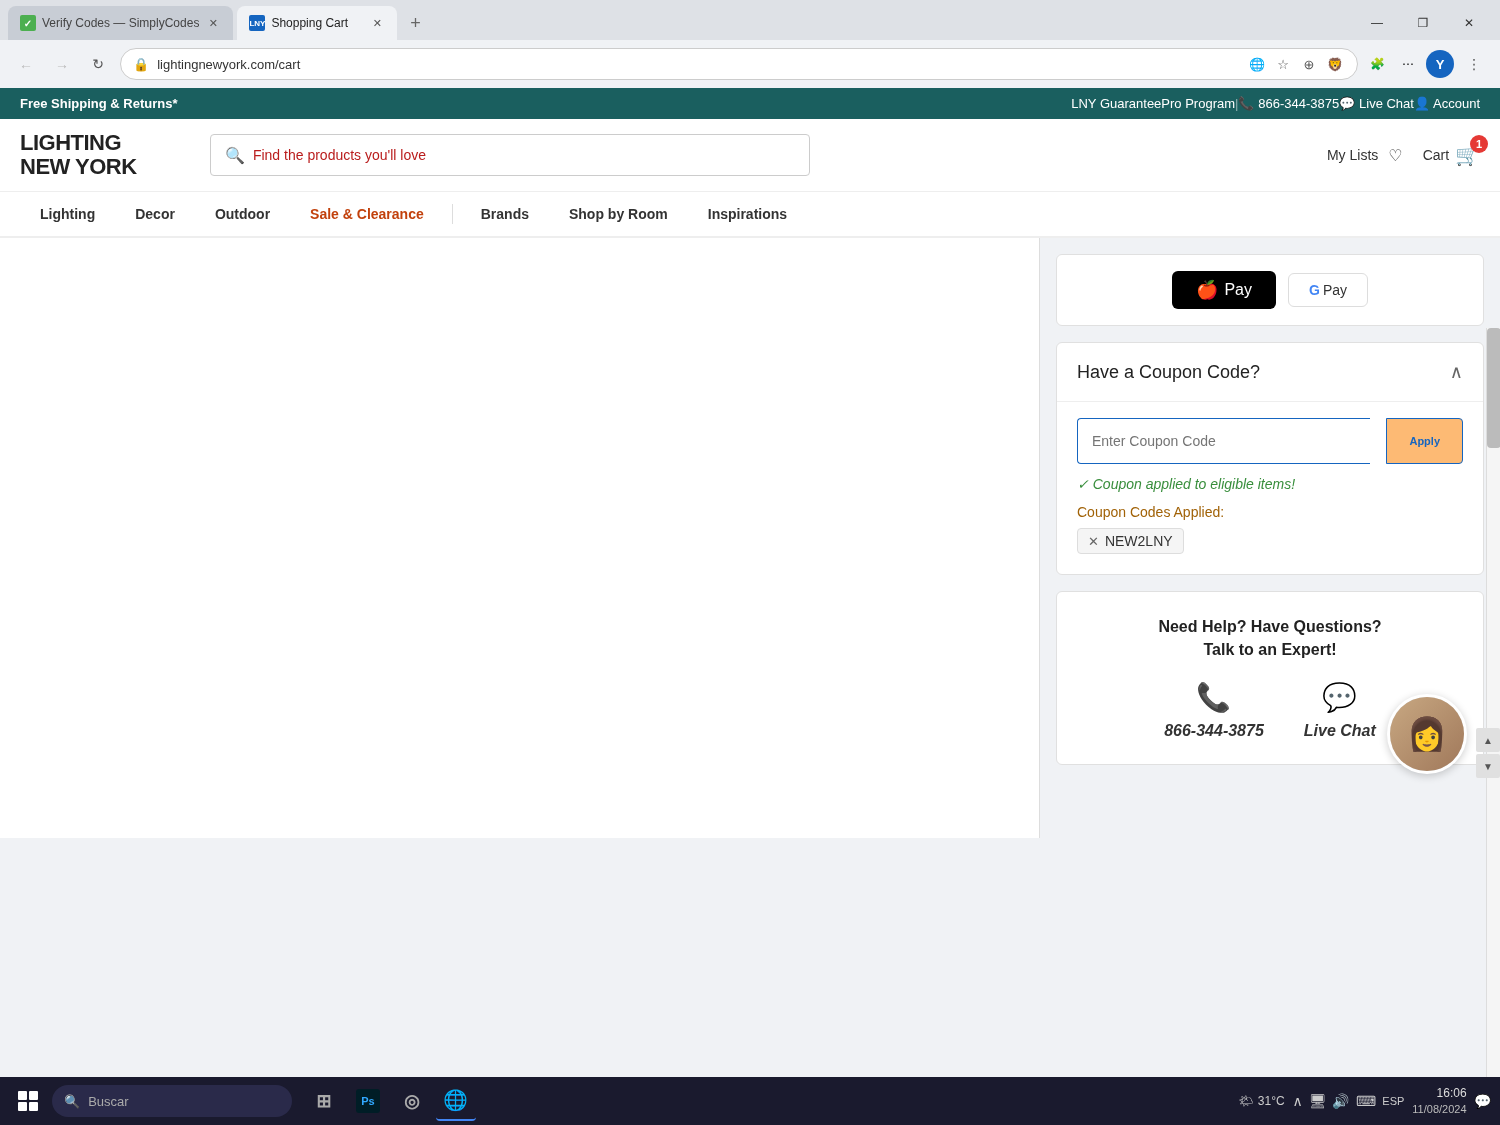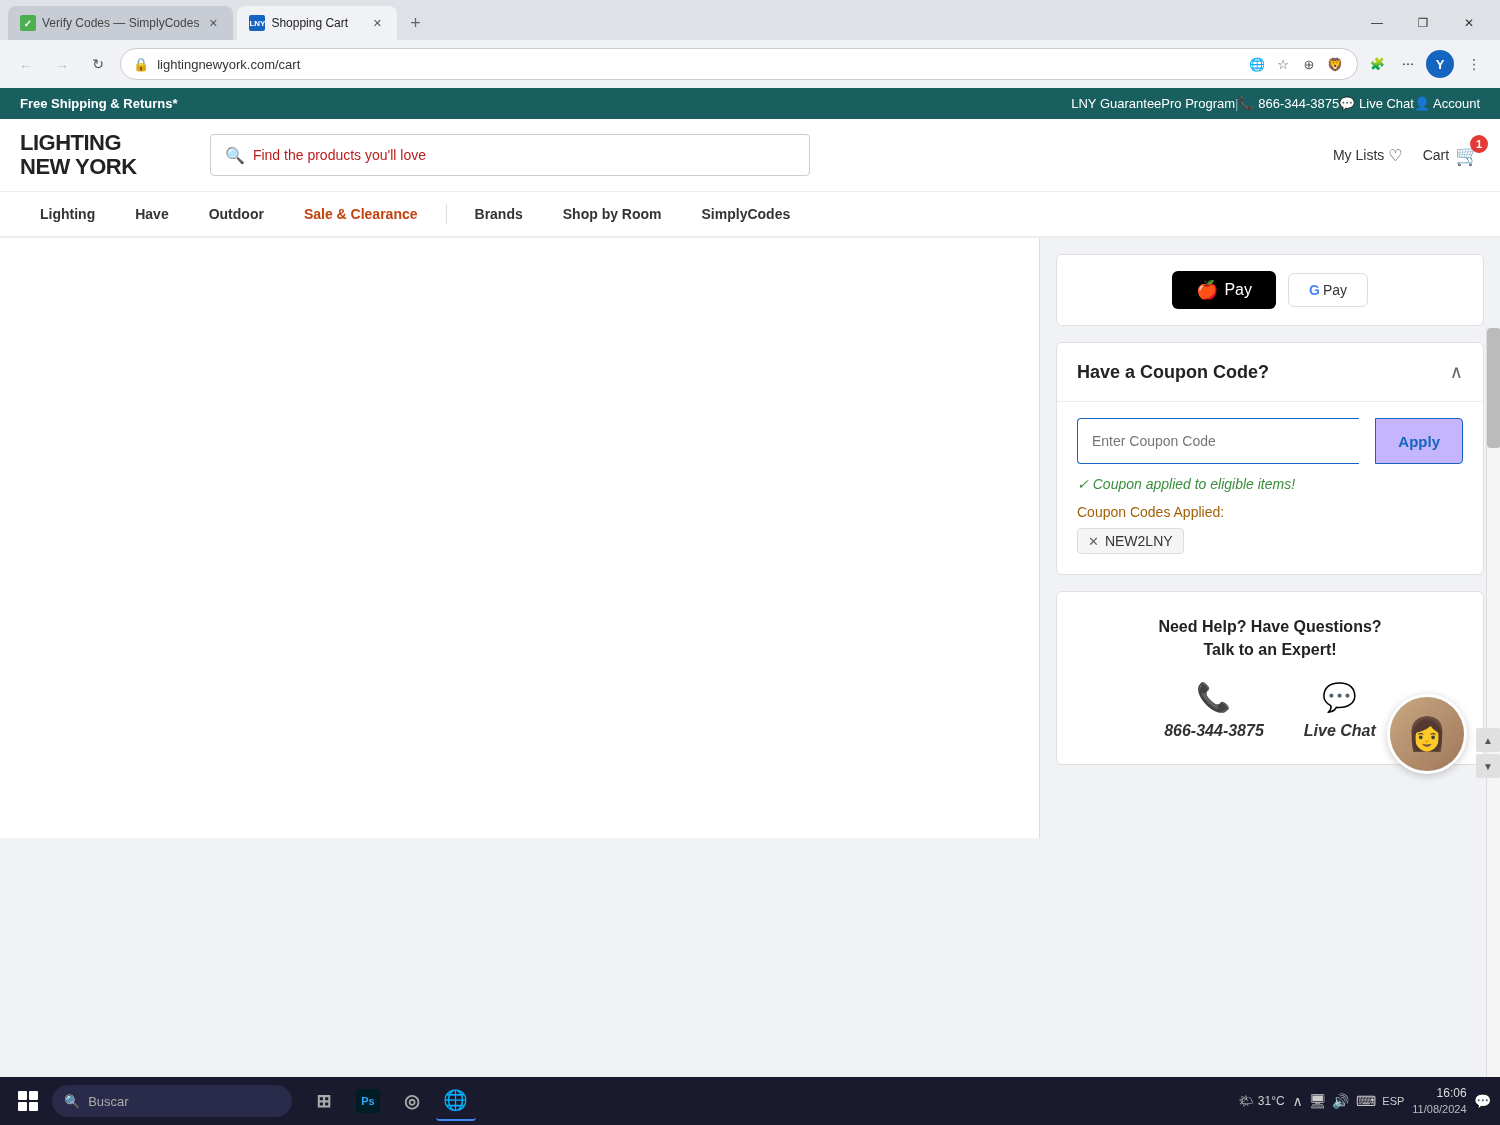--- a/index.html
+++ b/index.html
@@ -184,21 +184,21 @@
       gap: 8px;
       cursor: text;
     }
     .search-icon { color: #888; font-size: 16px; }
     .search-placeholder { color: #b91c1c; font-size: 14px; }
     .header-right {
       margin-left: auto;
       display: flex; align-items: center; gap: 20px;
     }
     .my-lists-btn {
-      display: flex; align-items: center; gap: 4px;
+      display: flex; align-items: center; gap: 10px;
       font-size: 14px; color: #333; cursor: pointer; margin-left: 48px;
     }
     .cart-btn {
       display: flex; align-items: center; gap: 6px;
       font-size: 14px; color: #333; cursor: pointer;
       position: relative;
     }
     .cart-badge {
       background: #e53935;
       color: white;
@@ -300,21 +300,21 @@
     }
     .coupon-header {
       display: flex;
       align-items: center;
       justify-content: space-between;
       padding: 18px 20px;
       border-bottom: 1px solid #eee;
     }
     .coupon-title {
       font-size: 18px;
-      font-weight: 700;
+      font-weight: 400;
       color: #222;
     }
     .coupon-toggle {
       font-size: 18px;
       color: #666;
       cursor: pointer;
     }
     .coupon-body {
       padding: 16px 20px 20px;
     }
@@ -330,25 +330,25 @@
       border-right: none;
       border-radius: 4px 0 0 4px;
       padding: 0 14px;
       font-size: 14px;
       color: #aaa;
       outline: none;
     }
     .apply-btn {
       height: 46px;
       padding: 4px 22px;
-      background: #c4b5fd;
+      background: #fdba74;
       border: 1.5px solid #1565c0;
       border-radius: 0 4px 4px 0;
       color: #1565c0;
-      font-size: 15px;
+      font-size: 11px;
       font-weight: 700;
       cursor: pointer;
     }
     .coupon-success {
       color: #388e3c;
       font-size: 14px;
       font-style: italic;
       margin-bottom: 12px;
       display: flex; align-items: center; gap: 4px;
     }
@@ -607,27 +607,27 @@
         <div class="cart-btn">
           <span>Cart</span>
           <span style="font-size:20px;">🛒</span>
           <span class="cart-badge">1</span>
         </div>
       </div>
     </div>
 
     <nav class="nav-bar">
       <div class="nav-item">Lighting</div>
-      <div class="nav-item">Have</div>
+      <div class="nav-item">Decor</div>
       <div class="nav-item">Outdoor</div>
       <div class="nav-item sale">Sale &amp; Clearance</div>
       <div class="nav-divider"></div>
       <div class="nav-item">Brands</div>
       <div class="nav-item">Shop by Room</div>
-      <div class="nav-item">SimplyCodes</div>
+      <div class="nav-item">Inspirations</div>
     </nav>
 
     <div class="main-content" style="position:relative;">
 
       <div class="left-panel">
       </div>
 
       <div class="right-panel">
 
         <div class="payment-card">

